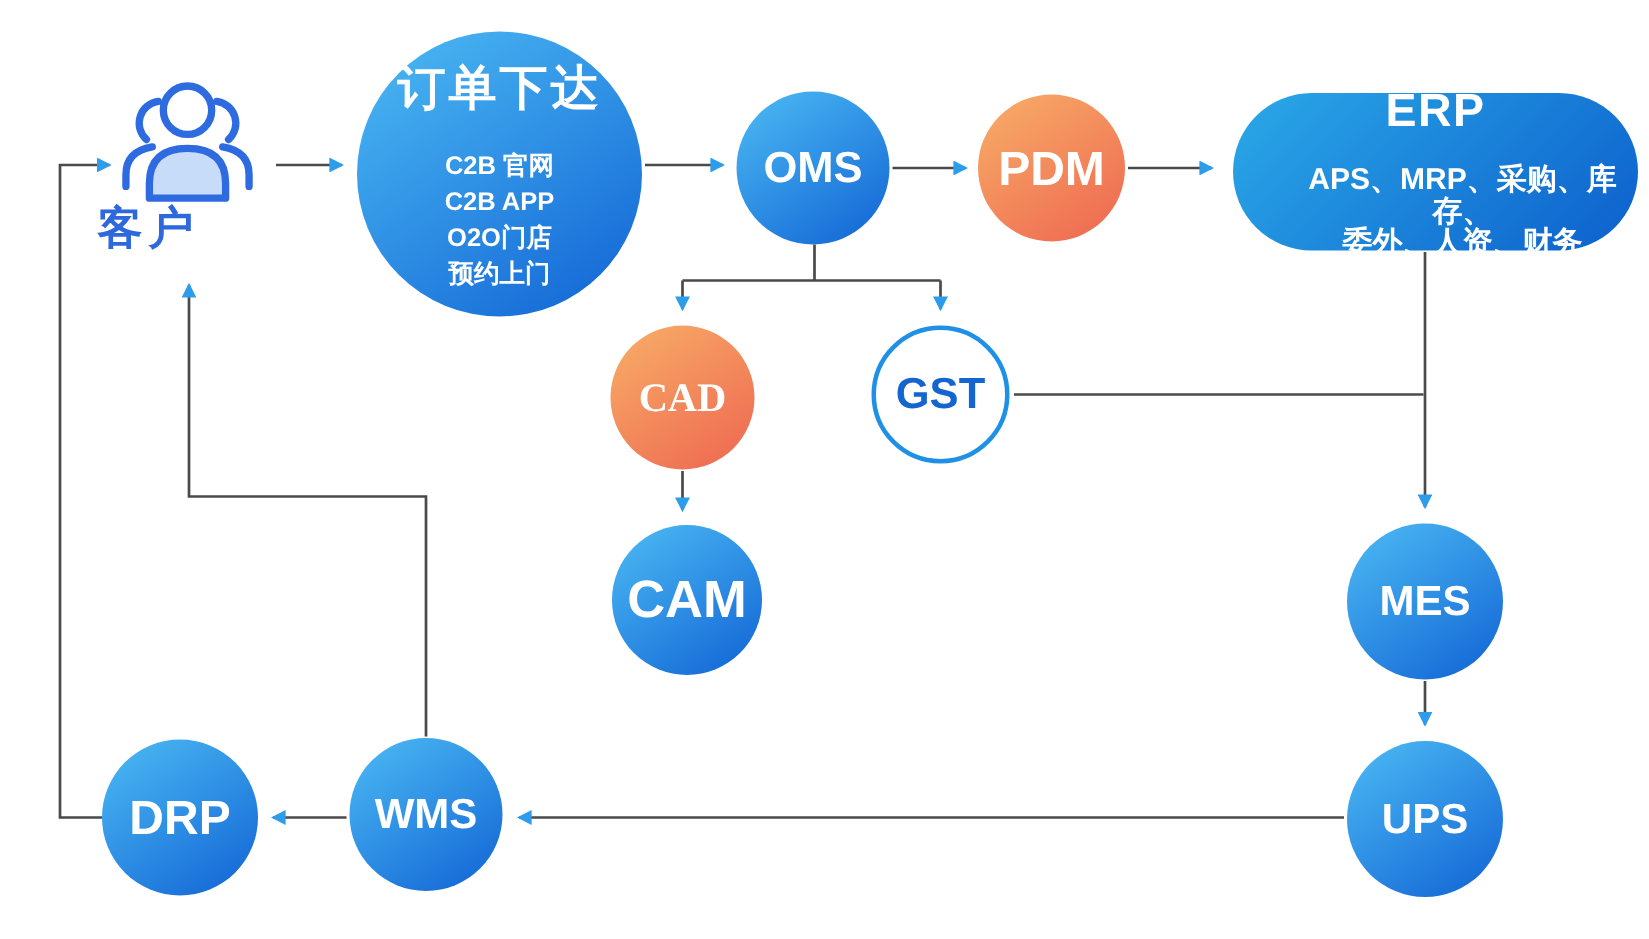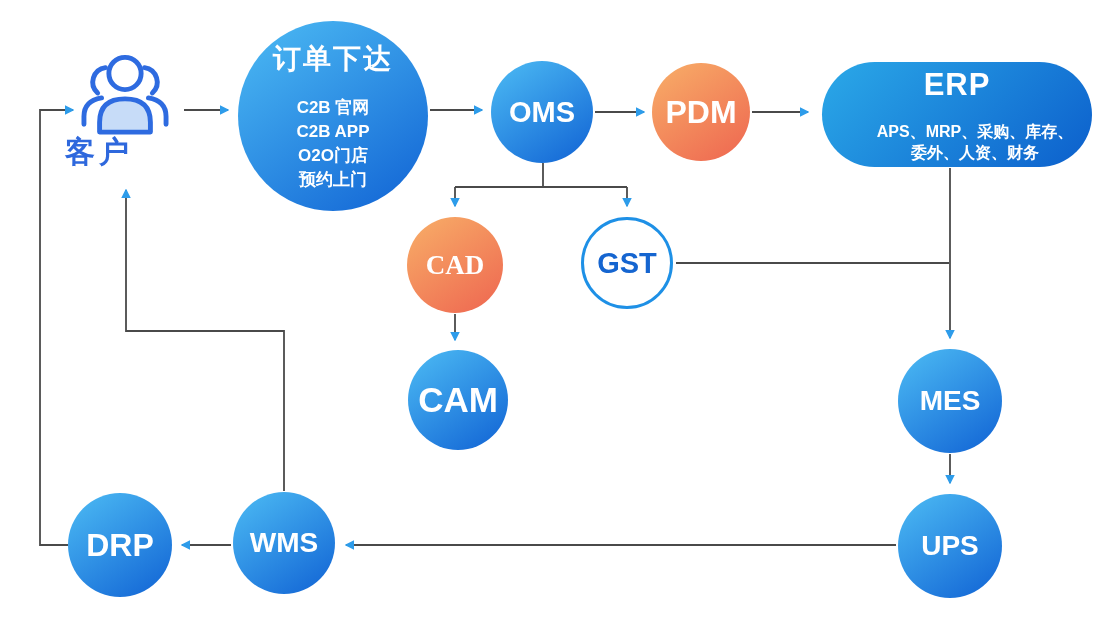--- a/index.html
+++ b/index.html
@@ -11,27 +11,27 @@
   svg.wires path.wire{fill:none;stroke:var(--line);stroke-width:1.8px;}
   .node{
     position:absolute;border-radius:50%;display:flex;flex-direction:column;
     align-items:center;justify-content:center;color:#fff;font-weight:bold;
     text-align:center;box-sizing:border-box;
   }
   .blue-grad{background:linear-gradient(145deg,var(--blue-light) 0%,var(--blue-dark) 100%);}
   .orange-grad{background:linear-gradient(145deg,var(--orange-light) 0%,var(--orange-dark) 100%);}
   .erp-grad{background:linear-gradient(135deg,var(--erp-light) 0%,var(--erp-dark) 100%);}
   .node-order{left:238px;top:21px;width:190px;height:190px;}
-  .node-order .title{font-size:28px;letter-spacing:2px;margin-bottom:18px;}
+  .node-order .title{font-size:32px;letter-spacing:2px;margin-bottom:18px;}
   .node-order .chan{font-size:17px;line-height:24px;}
   .node-oms{left:491px;top:61px;width:102px;height:102px;font-size:29px;}
   .node-pdm{left:652px;top:63px;width:98px;height:98px;font-size:32px;}
   .node-erp{left:822px;top:62px;width:270px;height:105px;border-radius:53px;}
   .node-erp .title{font-size:31px;letter-spacing:1px;margin-bottom:18px;text-align:right;}
-  .node-erp .sub{font-size:16px;line-height:21px;margin-left:36px;}
+  .node-erp .sub{font-size:20px;line-height:21px;margin-left:36px;}
   .node-cad{left:407px;top:217px;width:96px;height:96px;font-size:27px;font-family:Liberation Serif, serif;}
   .node-gst{left:581px;top:217px;width:92px;height:92px;font-size:29px;
     background:#fff;border:3px solid var(--gst-border);color:var(--gst-text);text-align:center;}
   .node-cam{left:408px;top:350px;width:100px;height:100px;font-size:35px;}
   .node-mes{left:898px;top:349px;width:104px;height:104px;font-size:28px;}
   .node-ups{left:898px;top:494px;width:104px;height:104px;font-size:28px;}
   .node-wms{left:233px;top:492px;width:102px;height:102px;font-size:28px;}
   .node-drp{left:68px;top:493px;width:104px;height:104px;font-size:32px;}
   .customer-icon{position:absolute;left:76px;top:50px;width:98px;height:86px;}
   .customer-label{

